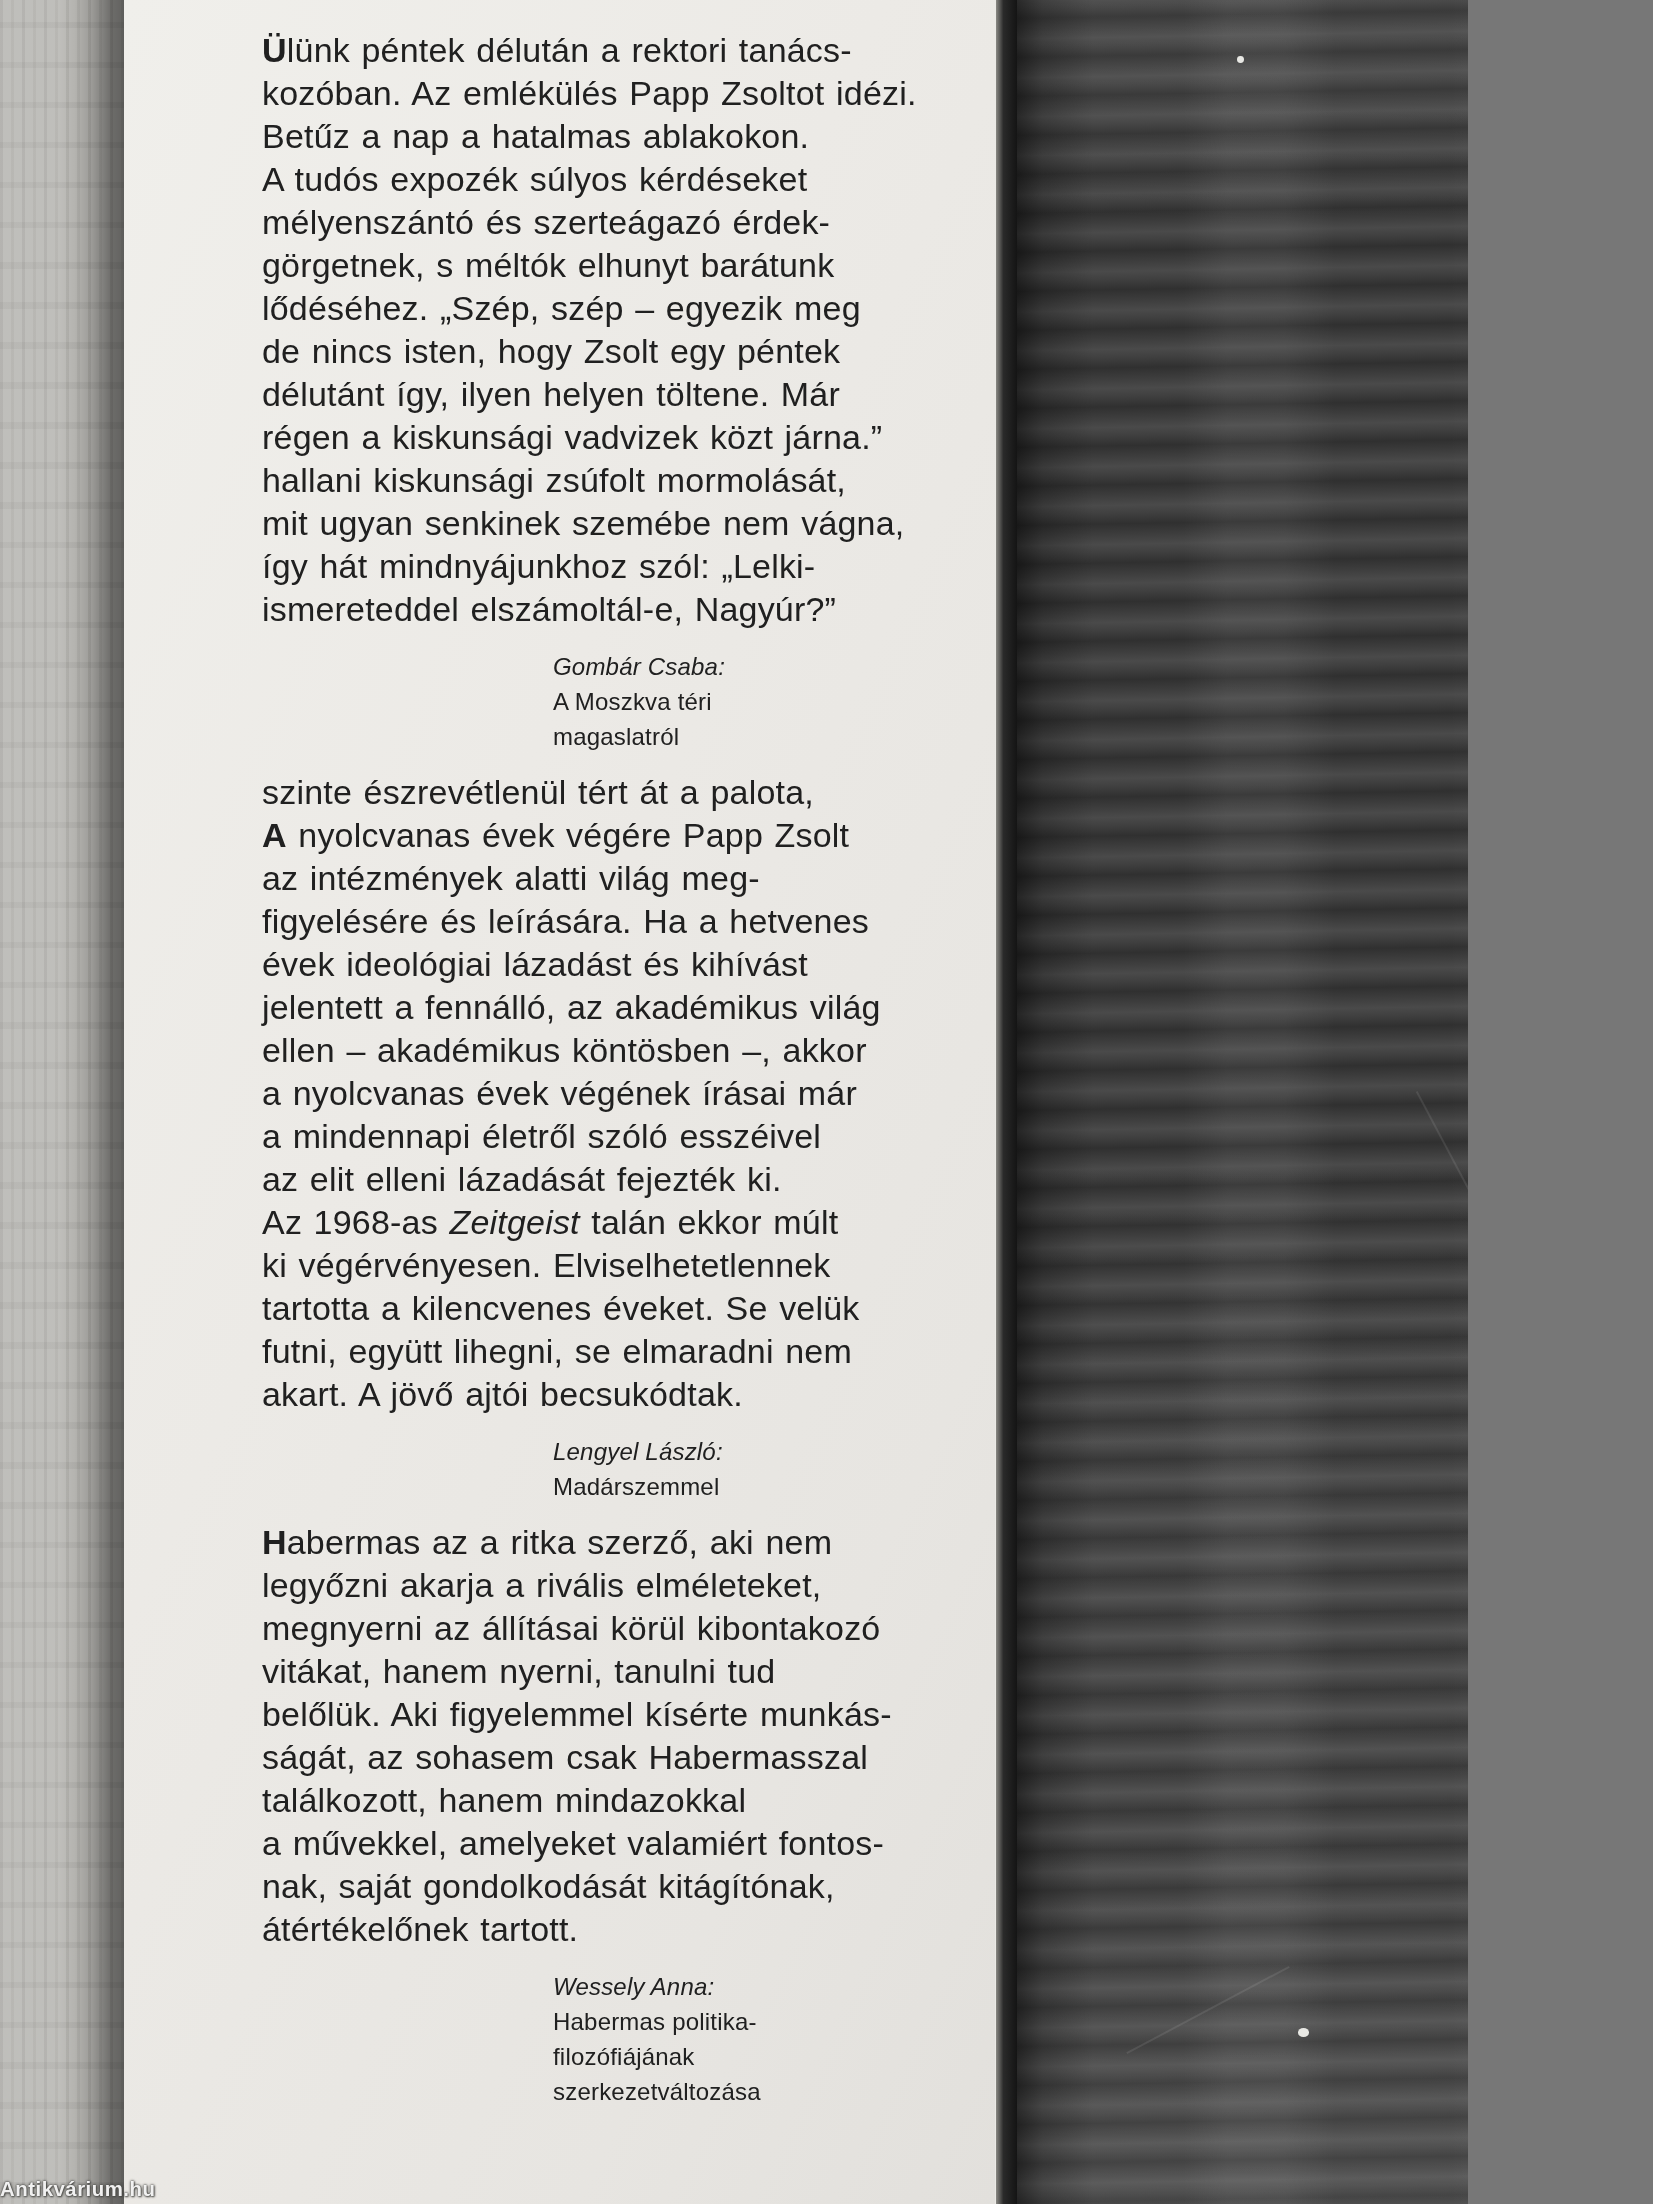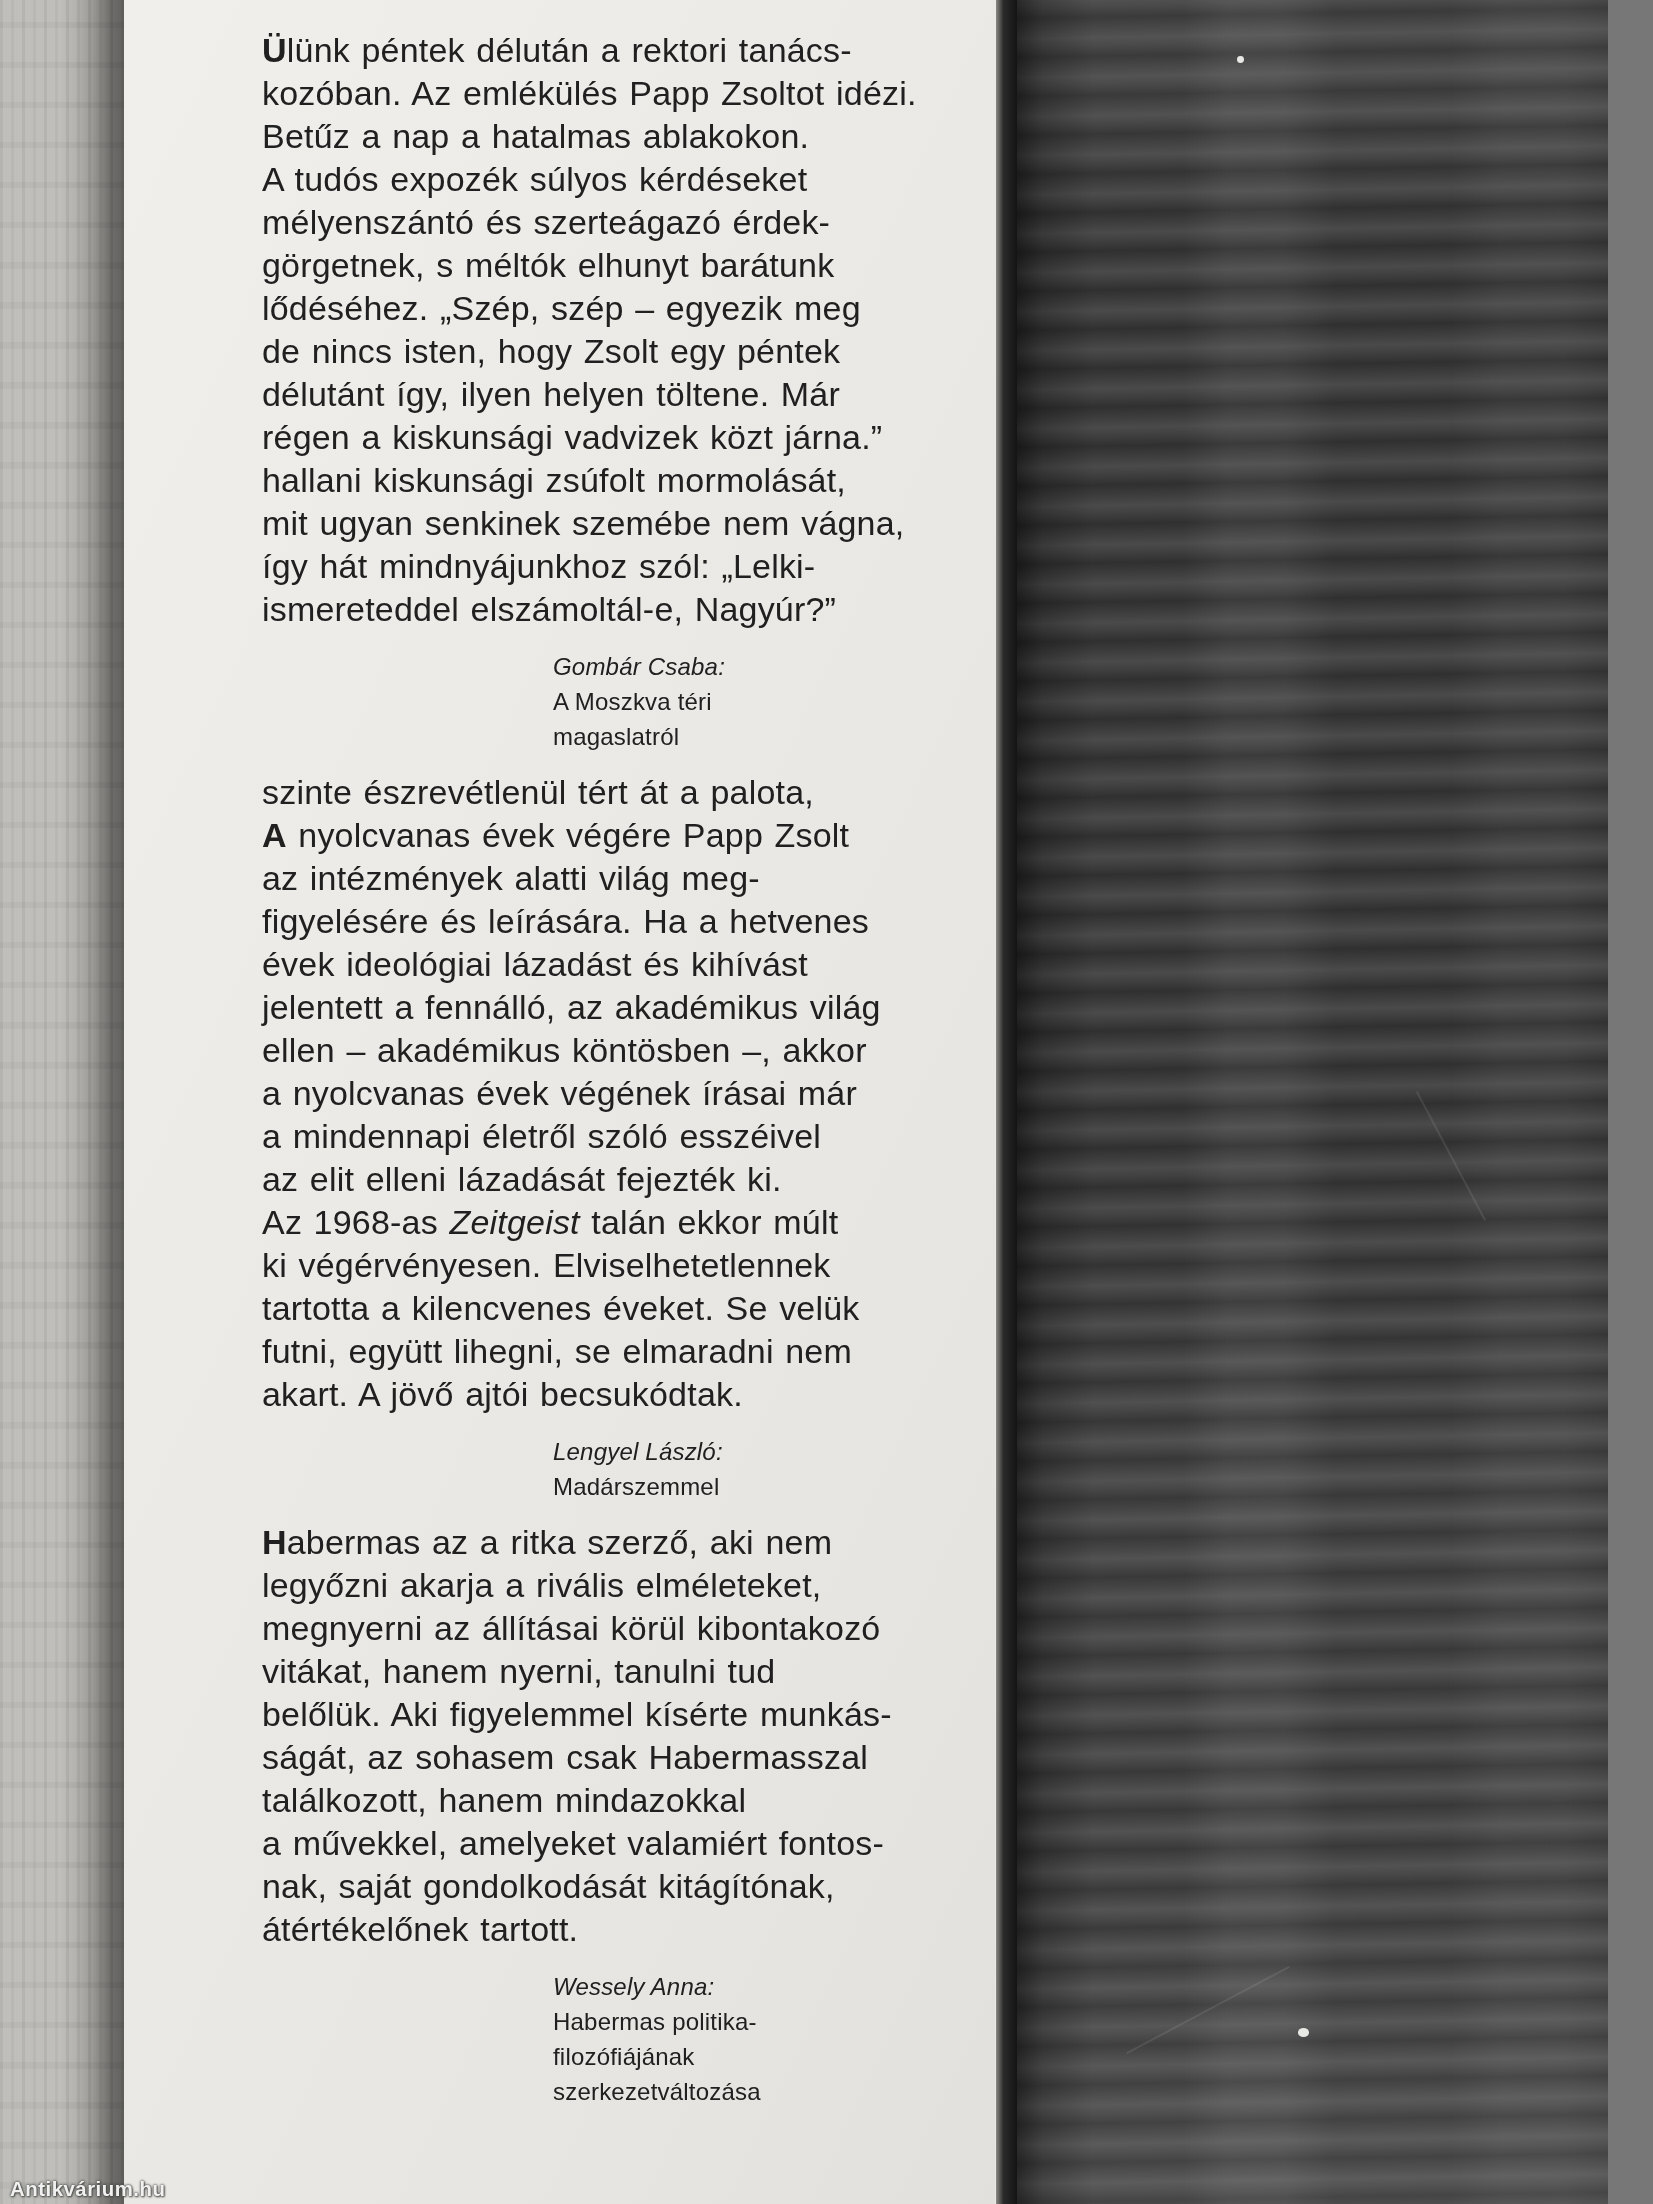--- a/index.html
+++ b/index.html
@@ -1,17 +1,17 @@
 <!DOCTYPE html>
 <html><head>
 <meta charset="utf-8">
 <style>
   html,body{margin:0;padding:0;background:#777;}
   .scene{
-    position:relative;width:1608px;height:2205px;overflow:hidden;
+    position:relative;width:1468px;height:2205px;overflow:hidden;
     font-family:"Liberation Sans","DejaVu Sans",sans-serif;
     background:#eae9e5;
   }
   
   .edge-strip{
     position:absolute;left:0;top:0;width:124px;height:2205px;
     background-color:#b5b4b0;
     background-image:
       linear-gradient(90deg, rgba(255,255,255,.14) 0 48%, rgba(0,0,0,0) 60%, rgba(0,0,0,.14) 74%, rgba(0,0,0,.40) 90%, rgba(0,0,0,.46) 100%),
       repeating-linear-gradient(0deg, transparent 0 16.5px, rgba(0,0,0,.045) 16.5px 23px, transparent 23px 40px),
@@ -46,21 +46,21 @@
   
   .text-column{position:absolute;left:262px;top:29px;width:660px;color:#202020;}
   .paragraph{font-size:34px;line-height:43px;word-spacing:1.9px;letter-spacing:0.2px;}
   .text-line{white-space:pre;}
   .text-line b{font-weight:bold;}
   .attribution{font-size:24px;line-height:35px;margin:17.5px 0 17.5px 291px;letter-spacing:0.2px;}
   .attribution-author{font-style:normal;}
   .attribution-author i{font-style:italic;}
   
   .watermark{
-    position:absolute;left:10px;top:2178px;
+    position:absolute;left:0;top:2178px;
     font-size:20.4px;font-weight:bold;letter-spacing:0.5px;
     color:rgba(255,255,255,.92);
     text-shadow:0 0 2.9px rgba(70,70,66,.95),0 0 1.9px rgba(70,70,66,.9),1px 1px 1.9px rgba(70,70,66,.8);
   }
 </style>
 </head>
 <body>
 
 <div class="scene">
   <div class="edge-strip"></div>

